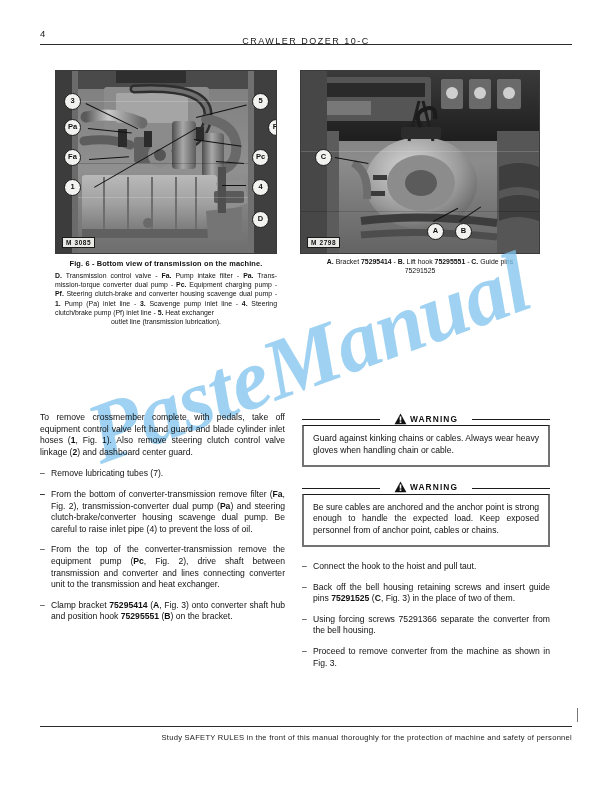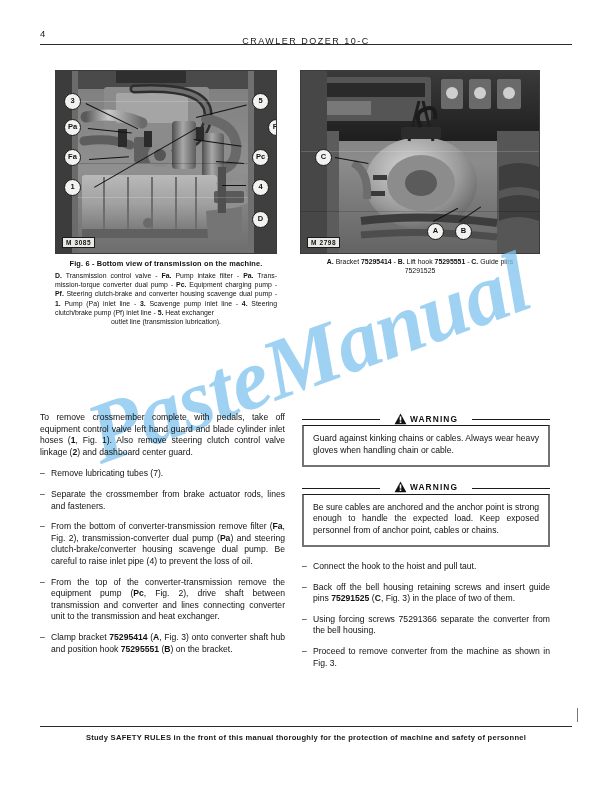--- a/index.html
+++ b/index.html
@@ -233,25 +233,24 @@
     top: 726px;
     width: 532px;
   }
   #page-footer .rule {
     width: 532px;
     height: 1px;
     background: #2b2b2b;
   }
   #page-footer .note {
     margin-top: 6px;
-    text-align: center;
+    text-align: right;
     font-size: 7.6px;
     letter-spacing: 0.25px;
     color: #1a1a1a;
-    font-weight: bold;
   }
   #page-footer .edge-mark {
     position: absolute;
     right: -6px;
     top: -18px;
     width: 1px;
     height: 14px;
     background: #777;
   }
 </style>
@@ -465,21 +464,20 @@
   <div class="col" id="col-left">
     <p class="para">To remove crossmember complete with pedals, take off equipment control valve left hand guard and blade cylinder inlet hoses (<b>1</b>, Fig. 1). Also remove steering clutch control valve linkage (<b>2</b>) and dashboard center guard.</p>
 
     <ul class="bullet-list">
       <li class="bullet-item">
         <span class="dash">–</span>
         <span>Remove lubricating tubes (7).</span>
       </li>
       <li class="bullet-item">
         <span class="dash">–</span>
-        <span>Separate the crossmember from brake actuator rods, lines and fasteners.</span>
       </li>
       <li class="bullet-item">
         <span class="dash">–</span>
         <span>From the bottom of converter-transmission remove filter (<b>Fa</b>, Fig. 2), transmission-converter dual pump (<b>Pa</b>) and steering clutch-brake/converter housing scavenge dual pump. Be careful to raise inlet pipe (4) to prevent the loss of oil.</span>
       </li>
       <li class="bullet-item">
         <span class="dash">–</span>
         <span>From the top of the converter-transmission remove the equipment pump (<b>Pc</b>, Fig. 2), drive shaft between transmission and converter and lines connecting converter unit to the transmission and heat exchanger.</span>
       </li>
       <li class="bullet-item">

